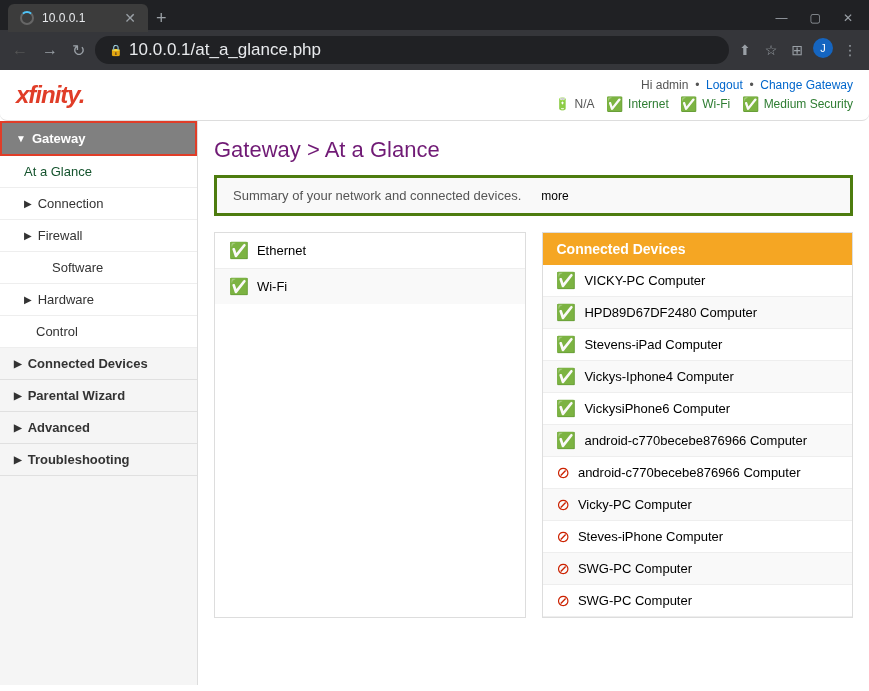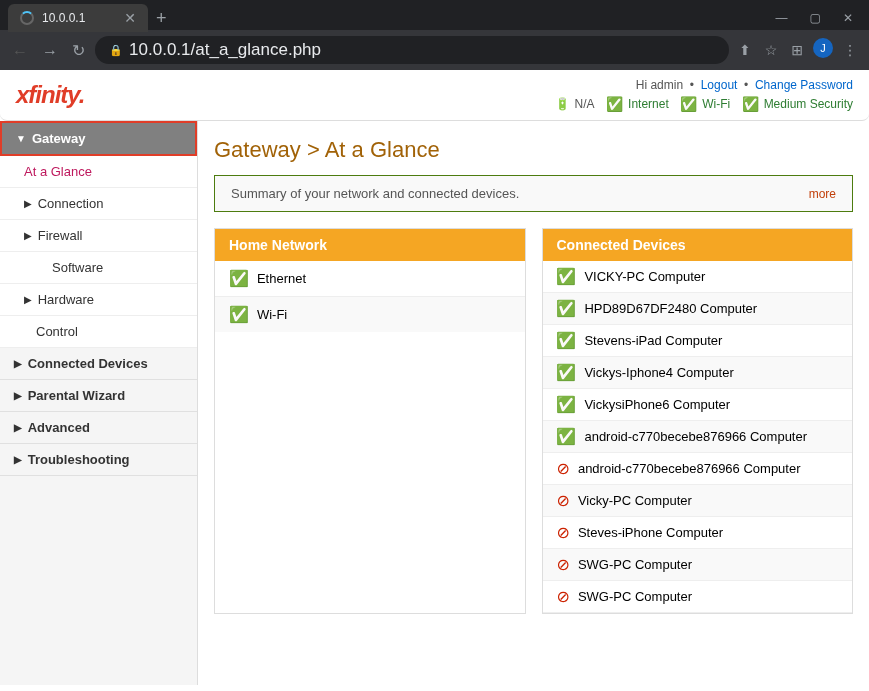--- a/index.html
+++ b/index.html
@@ -40,29 +40,29 @@
     .check-green { color: #2e9c3a; font-size: 14px; }
 
     
     .main-layout { display: flex; flex: 1; overflow: hidden; }
 
     
     .sidebar { width: 198px; background: #f5f5f5; border-right: 1px solid #ddd; overflow-y: auto; flex-shrink: 0; }
     .sidebar-item { padding: 8px 14px; cursor: pointer; display: flex; align-items: center; gap: 6px; font-size: 13px; color: #333; border-bottom: 1px solid #e0e0e0; }
     .sidebar-item.active { background: #808080; color: #fff; font-weight: bold; border: 2px solid #e03d28; }
     .sidebar-item.sub { padding-left: 24px; background: #fff; font-size: 13px; border-bottom: 1px solid #eee; }
-    .sidebar-item.sub.active-link { color: #be185d; }
+    .sidebar-item.sub.active-link { color: #14532d; }
     .sidebar-item .arrow { font-size: 10px; }
     .sidebar-item.section { font-weight: bold; background: #f5f5f5; }
 
     
     .content { flex: 1; overflow-y: auto; padding: 16px; background: #fff; }
-    .page-title { font-size: 22px; color: #a16207; font-weight: normal; margin-bottom: 12px; }
-    .summary-bar { background: #f9f9f9; border: 1px solid #4d7c0f; padding: 10px 16px; margin-bottom: 16px; display: flex; justify-content: space-between; align-items: center; font-size: 13px; color: #555; }
-    .more-link { color: #c2410c; font-size: 12px; text-decoration: none; }
+    .page-title { font-size: 22px; color: #701a75; font-weight: normal; margin-bottom: 12px; }
+    .summary-bar { background: #f9f9f9; border: 3px solid #4d7c0f; padding: 10px 16px; margin-bottom: 16px; display: flex; justify-content: flex-start; align-items: center; font-size: 13px; color: #555; }
+    .more-link { color: #000000; font-size: 12px; text-decoration: none; margin-left: 20px; }
 
     
     .panels-grid { display: grid; grid-template-columns: 1fr 1fr; gap: 16px; }
 
     .panel { border: 1px solid #ddd; }
     .panel-header { background: #f5a623; color: #fff; padding: 8px 14px; font-size: 14px; font-weight: bold; }
     .panel-body { }
 
     .panel-row { display: flex; align-items: center; gap: 8px; padding: 8px 14px; border-bottom: 1px solid #eee; font-size: 13px; }
     .panel-row:last-child { border-bottom: none; }
@@ -112,21 +112,21 @@
 <div class="page">
 
   <div class="page-header">
     <span class="xfinity-logo">xfinity.</span>
     <div class="header-right">
       <div class="header-links">
         <span>Hi admin</span>
         &nbsp;•&nbsp;
         <a href="#">Logout</a>
         &nbsp;•&nbsp;
-        <a href="#">Change Password</a>
+        <a href="#">Change Gateway</a>
       </div>
       <div class="status-bar">
         <div class="status-item status-na">
           <span>🔋</span>
           <span>N/A</span>
         </div>
         <div class="status-item status-green">
           <span class="check-green">✅</span>
           <span>Internet</span>
         </div>
@@ -192,21 +192,20 @@
       <h1 class="page-title">Gateway &gt; At a Glance</h1>
 
       <div class="summary-bar">
         <span>Summary of your network and connected devices.</span>
         <a href="#" class="more-link">more</a>
       </div>
 
       <div class="panels-grid">
 
         <div class="panel">
-          <div class="panel-header">Home Network</div>
           <div class="panel-body">
             <div class="panel-row">
               <span class="check-circle">✅</span>
               <span>Ethernet</span>
             </div>
             <div class="panel-row alt">
               <span class="check-circle">✅</span>
               <span>Wi-Fi</span>
             </div>
           </div>

